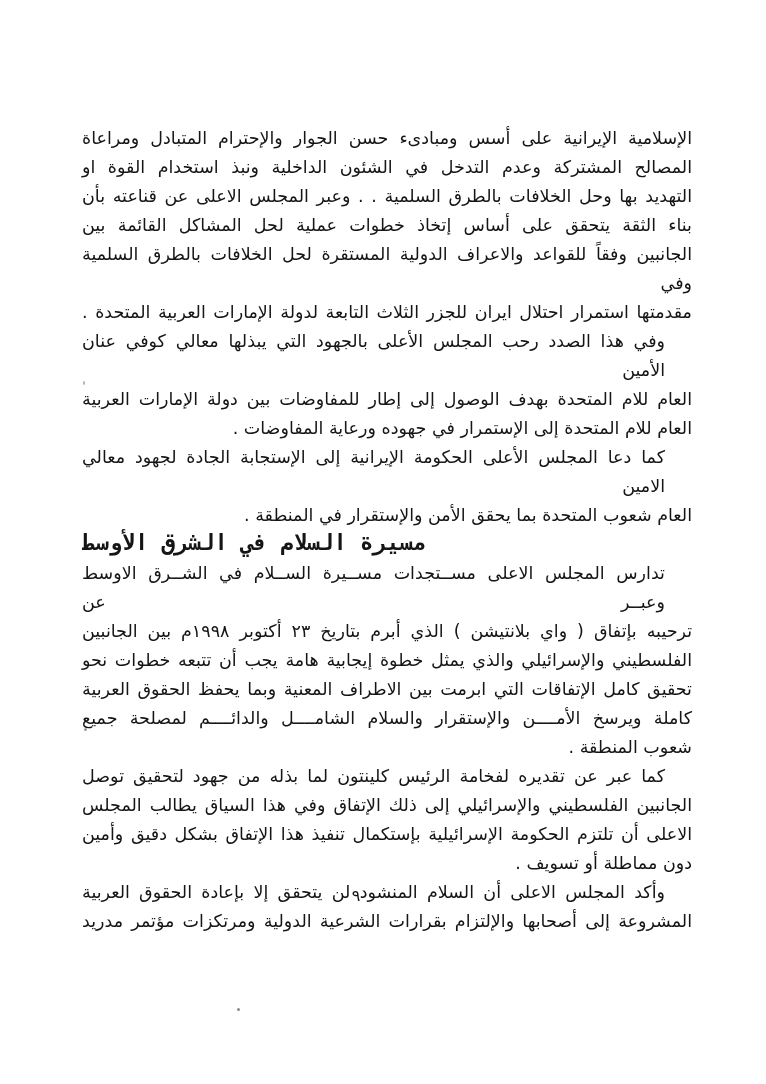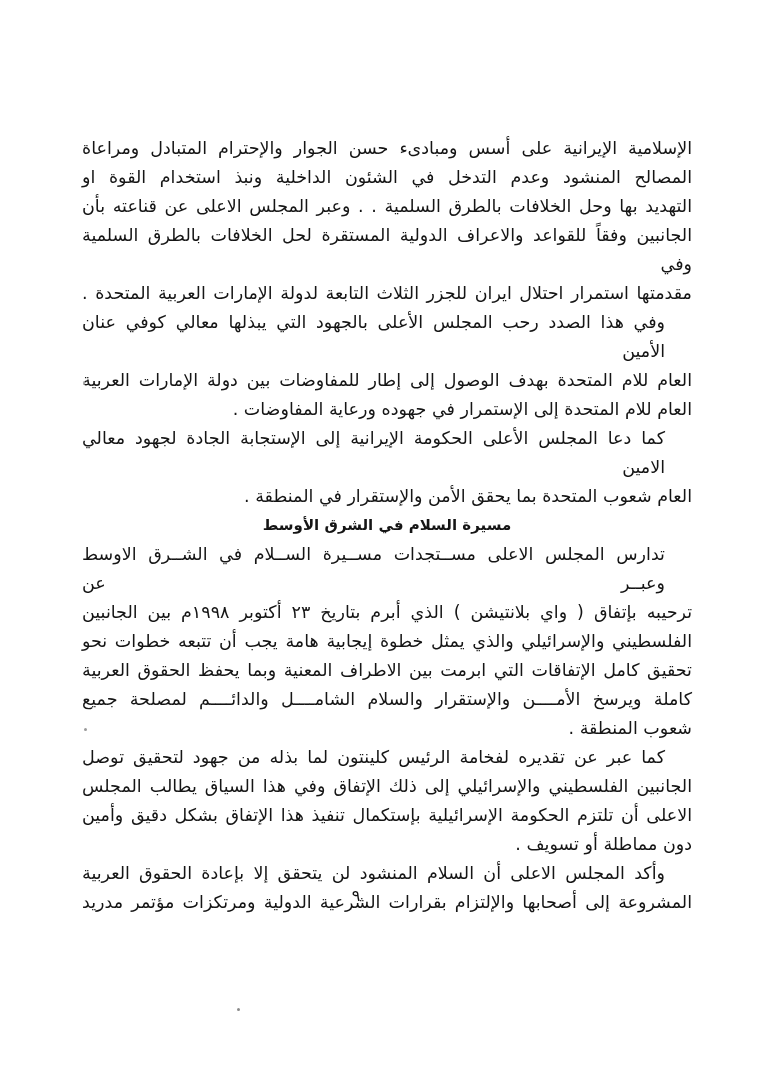--- a/index.html
+++ b/index.html
@@ -11,41 +11,42 @@
     position: relative;
     width: 766px;
     height: 1084px;
     background: #ffffff;
     overflow: hidden;
     font-family: "DejaVu Sans", sans-serif;
     color: #151515;
   }
   .text-block {
     position: absolute;
-    top: 134px;
+    top: 124px;
     right: 74px;
     width: 610px;
     direction: rtl;
     font-size: 17.5px;
     line-height: 29px;
     -webkit-font-smoothing: antialiased;
   }
   .para { margin: 0; padding: 0; }
   .line {
     white-space: normal;
     text-align: justify;
   }
   .line.just { text-align-last: justify; }
   .line.end  { text-align: center; text-align-last: right; }
   .line.indent { padding-right: 27px; }
   .heading-line {
     font-weight: bold;
-    font-size: 15px;
-    text-align: center;
+    font-size: 22px;
+    text-align: left;
     line-height: 29px;
+    font-family: Liberation Mono, monospace;
   }
   .page-number {
     position: absolute;
     top: 886px;
     left: 340px;
     width: 32px;
     text-align: center;
     direction: rtl;
     font-size: 16px;
     color: #111;
@@ -61,22 +62,23 @@
 </style>
 </head>
 <body>
 
 <div class="page" lang="ar">
 
   <div class="text-block">
 
     <div class="para">
       <div class="line just">الإسلامية الإيرانية على أسس ومبادىء حسن الجوار والإحترام المتبادل ومراعاة</div>
-      <div class="line just">المصالح المنشود وعدم التدخل في الشئون الداخلية ونبذ استخدام القوة او</div>
+      <div class="line just">المصالح المشتركة وعدم التدخل في الشئون الداخلية ونبذ استخدام القوة او</div>
       <div class="line just">التهديد بها وحل الخلافات بالطرق السلمية . . وعبر المجلس الاعلى عن قناعته بأن</div>
+      <div class="line just">بناء الثقة يتحقق على أساس إتخاذ خطوات عملية لحل المشاكل القائمة بين</div>
       <div class="line just">الجانبين وفقاً للقواعد والاعراف الدولية المستقرة لحل الخلافات بالطرق السلمية وفي</div>
       <div class="line just">مقدمتها استمرار احتلال ايران للجزر الثلاث التابعة لدولة الإمارات العربية المتحدة .</div>
     </div>
 
     <div class="para">
       <div class="line just indent">وفي هذا الصدد رحب المجلس الأعلى بالجهود التي يبذلها معالي كوفي عنان الأمين</div>
       <div class="line just">العام للام المتحدة بهدف الوصول إلى إطار للمفاوضات بين دولة الإمارات العربية</div>
       <div class="line end">العام للام المتحدة إلى الإستمرار في جهوده ورعاية المفاوضات .</div>
     </div>
 

